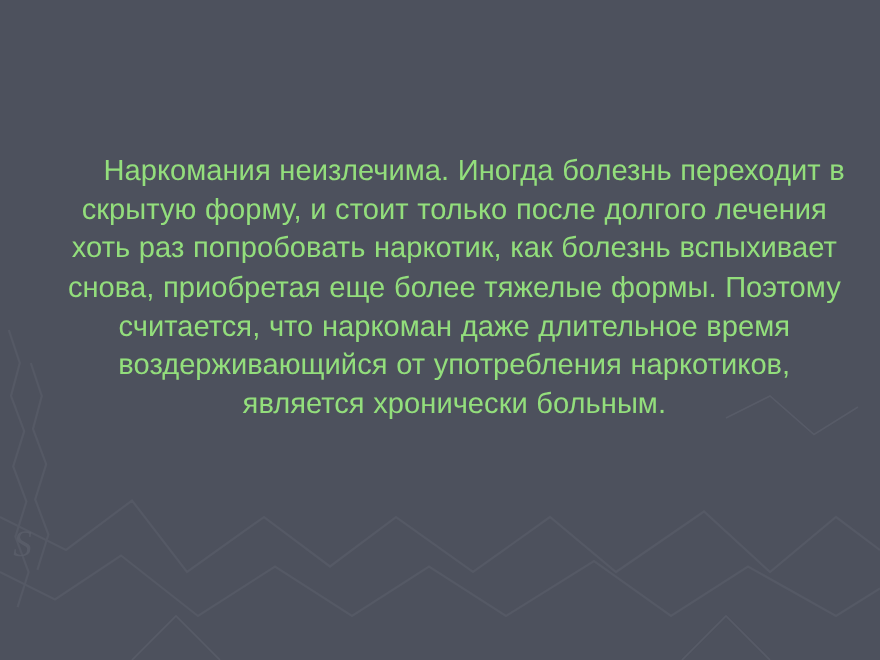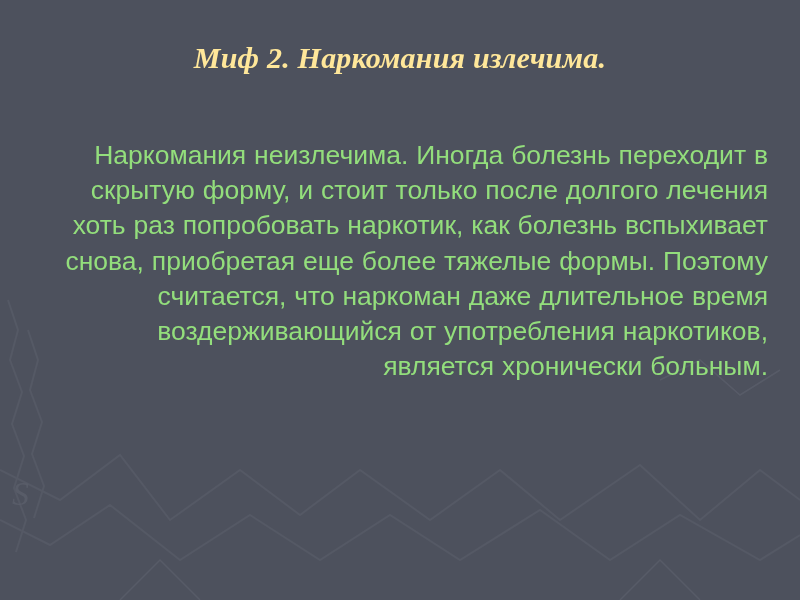--- a/index.html
+++ b/index.html
@@ -48,21 +48,21 @@
   .slide-body {
     position: absolute;
     top: 138px;
     left: 58px;
     width: 710px;
     color: #93de7c;
     font-family: "Liberation Sans", sans-serif;
     font-size: 26.5px;
     line-height: 1.33;
     text-indent: 36px;
-    text-align: right;
+    text-align: center;
     word-spacing: 0.5px;
   }
 </style>
 </head>
 <body>
 
 <div class="slide">
 
   <div class="bg-decor">
     <svg viewBox="0 0 800 600" xmlns="http://www.w3.org/2000/svg" aria-hidden="true">
@@ -76,17 +76,16 @@
         <path d="M660 380 L700 360 L740 395 L780 370"></path>
         <path d="M620 600 L660 560 L700 600"></path>
         <path d="M120 600 L160 560 L200 600"></path>
       </g>
       <g fill="#5b5f6b" opacity="0.85">
         <text x="12" y="505" font-family="Liberation Serif, serif" font-size="34" font-style="italic">S</text>
       </g>
     </svg>
   </div>
 
-  <div class="slide-title">Миф 2. Наркомания излечима.</div>
 
   <div class="slide-body">Наркомания неизлечима. Иногда болезнь переходит в скрытую форму, и стоит только после долгого лечения хоть раз попробовать наркотик, как болезнь вспыхивает снова, приобретая еще более тяжелые формы. Поэтому считается, что наркоман даже длительное время воздерживающийся от употребления наркотиков, является хронически больным.</div>
 
 </div>
 
 </body></html>

